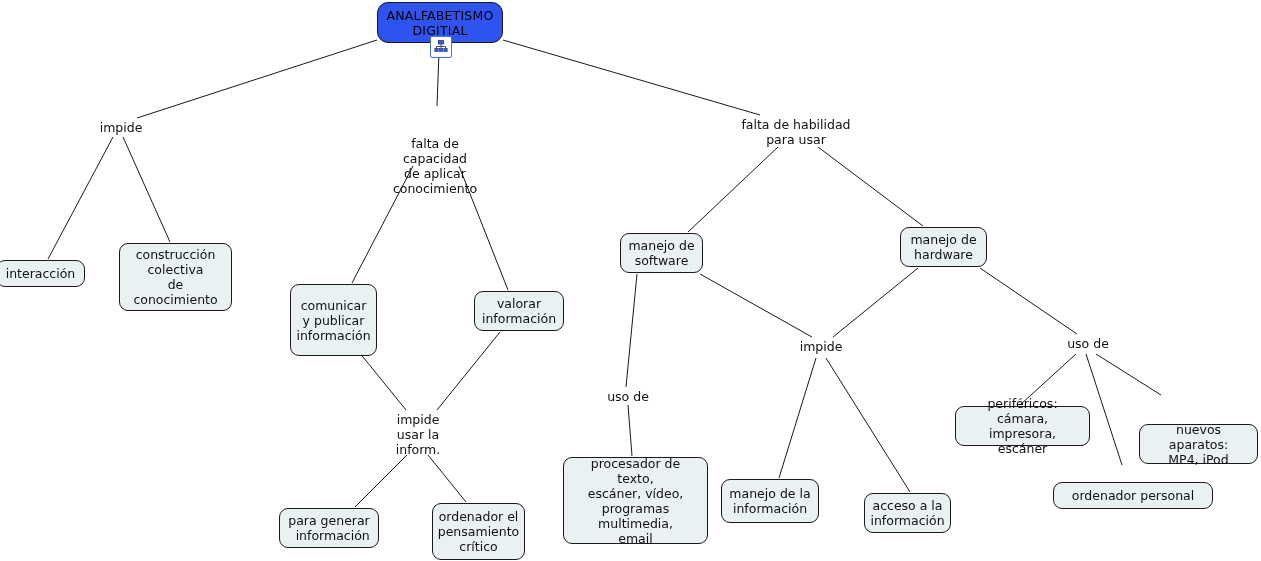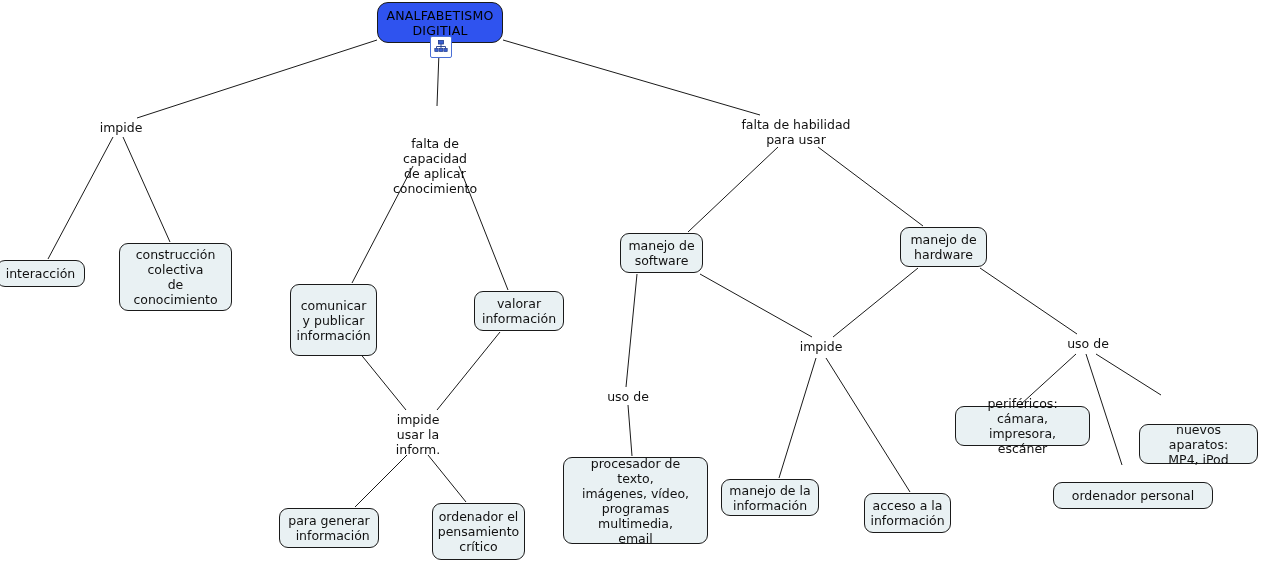--- a/index.html
+++ b/index.html
@@ -116,29 +116,29 @@
 y publicar
 información</span></div>
       <div class="node" style="left: 474px; top: 291px; width: 90px; height: 40px;"><span>valorar
 información</span></div>
       <div class="node" style="left: 279px; top: 508px; width: 100px; height: 40px; text-align: right;"><span>para generar
 información</span></div>
       <div class="node" style="left: 432px; top: 503px; width: 93px; height: 57px;"><span>ordenador el
 pensamiento
 crítico</span></div>
       <div class="node" style="left: 563px; top: 457px; width: 145px; height: 87px;"><span>procesador de texto,
-imágenes, vídeo,
+escáner, vídeo,
 programas
 multimedia,
 email</span></div>
       <div class="node" style="left: 620px; top: 233px; width: 83px; height: 40px;"><span>manejo de
 software</span></div>
       <div class="node" style="left: 900px; top: 227px; width: 87px; height: 40px;"><span>manejo de
 hardware</span></div>
-      <div class="node" style="left: 721px; top: 479px; width: 98px; height: 37px;"><span>manejo de la
+      <div class="node" style="left: 721px; top: 479px; width: 98px; height: 44px;"><span>manejo de la
 información</span></div>
       <div class="node" style="left: 864px; top: 493px; width: 87px; height: 40px;"><span>acceso a la
 información</span></div>
       <div class="node" style="left: 926px; top: 406px; width: 135px; height: 40px; margin-left: 29px;"><span>periféricos: cámara,
 impresora, escáner</span></div>
       <div class="node" style="left: 1053px; top: 482px; width: 160px; height: 27px;"><span>ordenador personal</span></div>
       <div class="node" style="left: 1139px; top: 396px; width: 119px; height: 40px; margin-top: 28px;"><span>nuevos aparatos:
 MP4, iPod</span></div>
     </div>
   <div id="label-layer">

